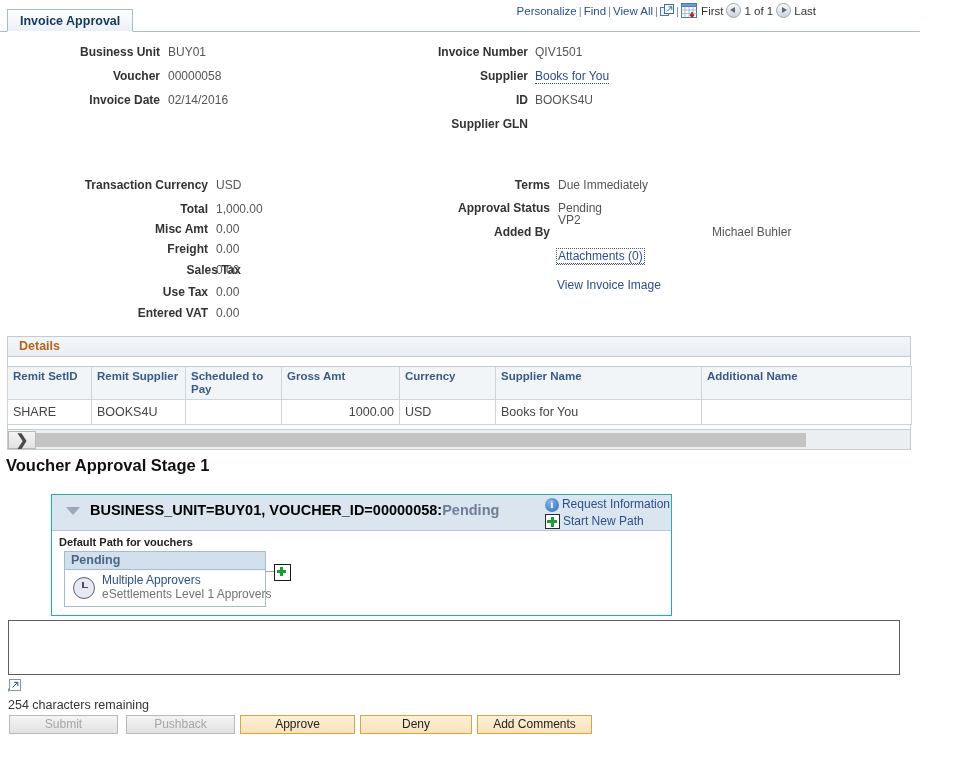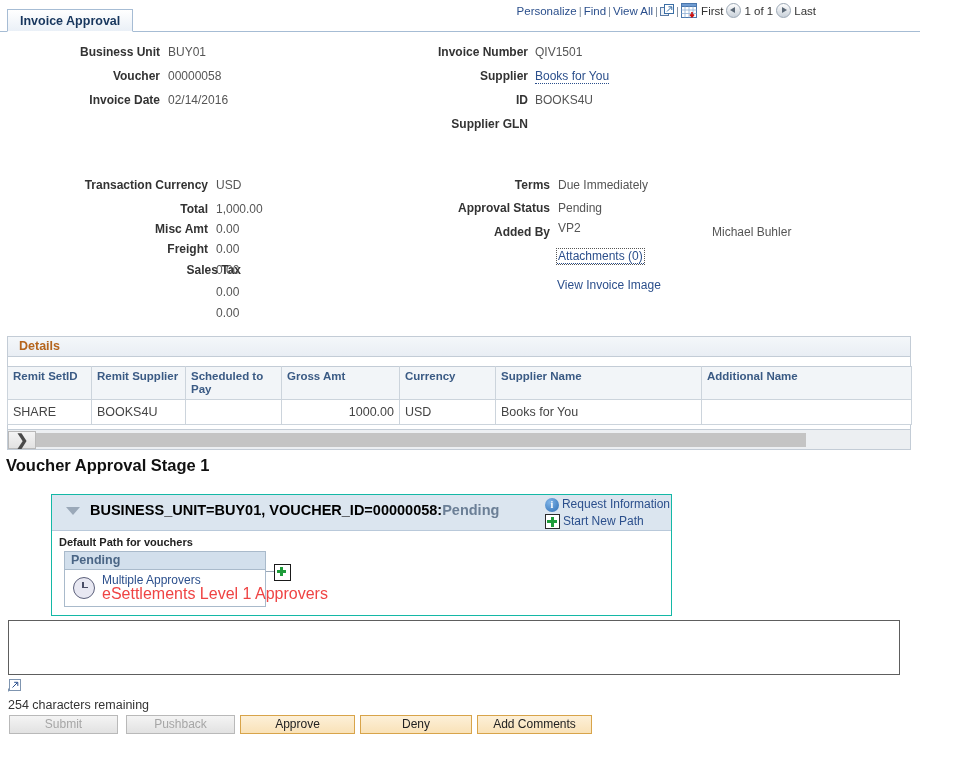--- a/index.html
+++ b/index.html
@@ -332,22 +332,22 @@
     background: #4a4e66;
   }
   .stage-txt-a {
     color: #2b4f8c;
     font-size: 12px;
     line-height: 13px;
     white-space: nowrap;
     cursor: pointer;
   }
   .stage-txt-b {
-    color: #ef4444;
-    font-size: 16px;
+    color: #737373;
+    font-size: 12px;
     line-height: 14px;
     white-space: nowrap;
   }
   .connector {
     position: absolute;
     left: 214px; top: 76px;
     width: 8px; height: 1px;
     background: #9aa8b8;
   }
   .stage-plus {
@@ -452,32 +452,34 @@
 
   <div class="lbl" style="left:0px; top:222px; width:208px;">Misc Amt</div>
   <div class="val" style="left:216px; top:222px;">0.00</div>
 
   <div class="lbl" style="left:0px; top:242px; width:208px;">Freight</div>
   <div class="val" style="left:216px; top:242px;">0.00</div>
 
   <div class="lbl" style="left:0px; top:263px; width:208px;padding-left:33px;">Sales Tax</div>
   <div class="val" style="left:216px; top:263px;">0.00</div>
 
+  <div class="lbl" style="left:0px; top:285px; width:208px;">Use Tax</div>
   <div class="val" style="left:216px; top:285px;">0.00</div>
 
+  <div class="lbl" style="left:0px; top:306px; width:208px;">Entered VAT</div>
   <div class="val" style="left:216px; top:306px;">0.00</div>
 
   <div class="lbl" style="left:390px; top:178px; width:160px;">Terms</div>
   <div class="val" style="left:558px; top:178px;">Due Immediately</div>
 
   <div class="lbl" style="left:390px; top:201px; width:160px;">Approval Status</div>
   <div class="val" style="left:558px; top:201px;">Pending</div>
 
   <div class="lbl" style="left:390px; top:225px; width:160px;">Added By</div>
-  <div class="val" style="left:558px; top:221px;">VP2</div>
+  <div class="val" style="left:558px; top:213px;">VP2</div>
   <div class="val" style="left:712px; top:225px;">Michael Buhler</div>
 
   <div class="lnk dotted focus" style="left:557px; top:249px;">Attachments (0)</div>
   <div class="lnk plain" style="left:557px; top:278px;">View Invoice Image</div>
 
   <div class="groupbox" style="left:7px; top:336px; width:904px; height:94px;">
     <div class="groupbox-hdr">Details</div>
   </div>
 
   <div class="grid-toolbar">

